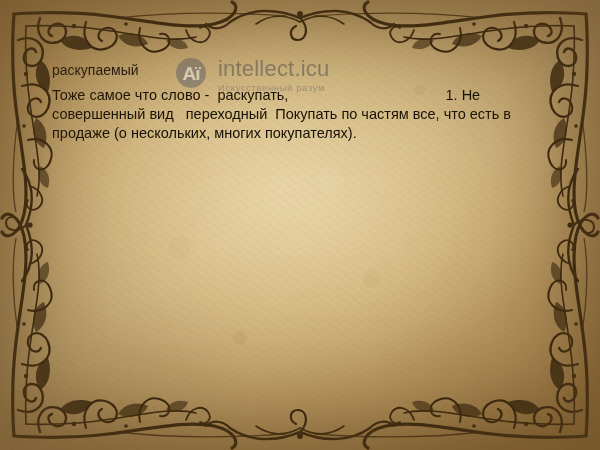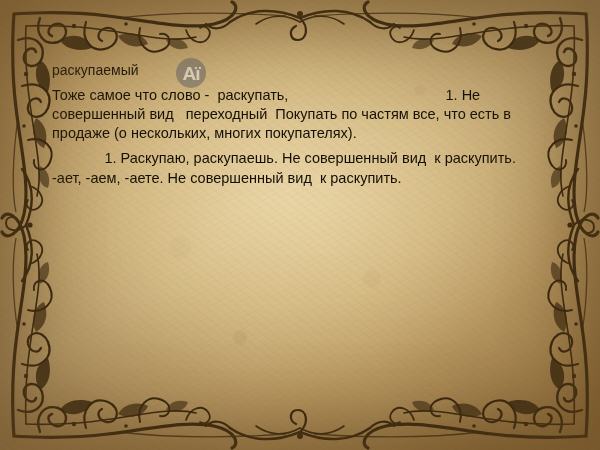--- a/index.html
+++ b/index.html
@@ -204,22 +204,25 @@
     <path d="M118,432 C170,438 230,438 286,434" fill="none" stroke="#2d1e0a" stroke-width="1.3" opacity="0.8"></path>
     <path d="M314,434 C370,438 430,438 482,432" fill="none" stroke="#2d1e0a" stroke-width="1.3" opacity="0.8"></path>
     <path d="M18,118 C12,160 12,196 16,212" fill="none" stroke="#2d1e0a" stroke-width="1.3" opacity="0.8"></path>
     <path d="M16,238 C12,260 12,296 18,332" fill="none" stroke="#2d1e0a" stroke-width="1.3" opacity="0.8"></path>
     <path d="M582,118 C588,160 588,196 584,212" fill="none" stroke="#2d1e0a" stroke-width="1.3" opacity="0.8"></path>
     <path d="M584,238 C588,260 588,296 582,332" fill="none" stroke="#2d1e0a" stroke-width="1.3" opacity="0.8"></path>
   </svg>
 
   <div id="logo">
     <div id="logo-mark">Aї</div>
+    <div id="logo-text-wrap">
+      <div id="logo-word">intellect.icu</div>
+      <div id="logo-tag">Искусственный  разум</div>
+    </div>
   </div>
 
   <div id="content">
     <p class="headword">раскупаемый</p>
     <p class="body-text para">Тоже самое что слово -  раскупать,                                       1. Не совершенный вид   переходный  Покупать по частям все, что есть в продаже (о нескольких, многих покупателях).</p>
-    <p class="body-text para">             1. Раскупаю, раскупаешь. Не совершенный вид  к раскупить.                                     -ает, -аем, -аете. Не совершенный вид  к раскупить.</p>
   </div>
 
   <div id="vignette"></div>
 </div>
 
 </body></html>

